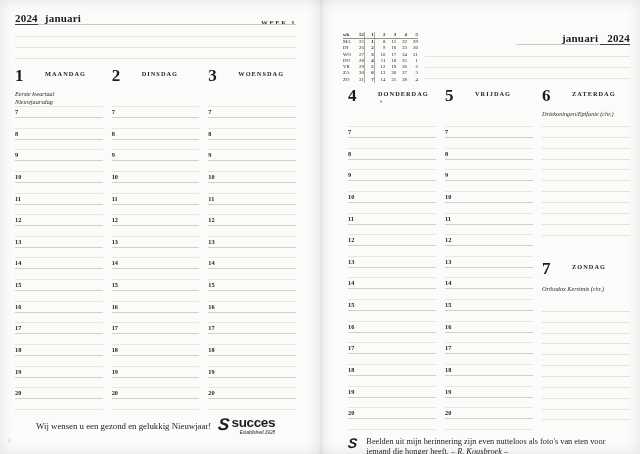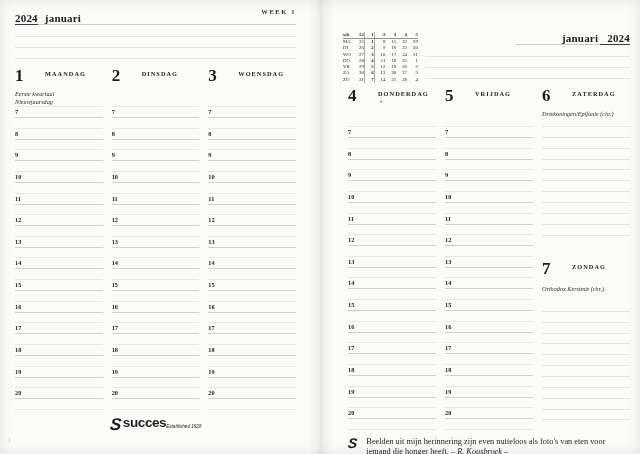--- a/index.html
+++ b/index.html
@@ -9,21 +9,21 @@
     font-family:"Liberation Serif",serif;
     box-shadow:inset 0 0 14px rgba(0,0,0,.10);
   }
   .page{position:absolute;top:0;height:100%;}
   .page-left{left:0;width:319px;}
   .page-right{left:321px;width:319px;margin-top:20px;}
   .fold{position:absolute;left:308px;top:0;width:26px;height:100%;pointer-events:none;
     background:linear-gradient(to right,rgba(0,0,0,0) 0%,rgba(0,0,0,.045) 40%,rgba(0,0,0,.085) 50%,rgba(0,0,0,.04) 62%,rgba(0,0,0,0) 100%);}
 
   
-  .lp-head{position:absolute;top:8px;left:15px;right:23px;display:flex;justify-content:space-between;align-items:flex-start;}
+  .lp-head{position:absolute;top:8px;left:15px;right:23px;display:flex;justify-content:space-between;align-items:flex-end;}
   .rp-title{position:absolute;top:8px;right:10px;}
   .year,.month{font-weight:bold;font-size:11px;letter-spacing:.2px;}
   .lp-head .month{margin-left:7px;}
   .rp-title .year{margin-left:9px;}
   .week{font-size:6.5px;font-weight:bold;letter-spacing:1.6px;color:#2e2e2c;}
   .head-rule{position:absolute;top:24px;height:1px;background:#c9c9c6;}
   .head-rule-l{left:15px;right:23px;}
   .head-rule-r{right:10px;width:114px;}
   .rule-dark{position:absolute;top:0;height:1px;background:#3c3c3a;}
   .head-rule-l .rule-dark{left:0;width:23px;}
@@ -60,21 +60,21 @@
   .sun-wrap .dayhead{height:26px;}
   .sun-lines{flex:1;}
 
   
   .lp-foot{position:absolute;left:15px;right:23px;top:417px;display:flex;justify-content:center;align-items:flex-start;gap:7px;}
   .greeting{font-size:8.8px;padding-top:4px;}
   .logo{display:flex;align-items:flex-start;gap:2px;}
   .logo-s{font-family:"Liberation Sans",sans-serif;font-weight:bold;font-style:italic;
     font-size:17px;line-height:16px;transform:skewX(-6deg);}
   .logo-s.small{font-size:14px;line-height:13px;}
-  .brand-col{display:flex;flex-direction:row;align-items:flex-end;}
+  .brand-col{display:flex;flex-direction:column;align-items:flex-end;}
   .brand-name{font-family:"Liberation Sans",sans-serif;font-weight:bold;font-size:13.5px;line-height:11.5px;letter-spacing:-.4px;}
   .brand-tagline{font-family:"Liberation Sans",sans-serif;font-style:italic;font-size:4.6px;margin-top:1.5px;color:#222;}
   .rp-foot{position:absolute;left:27px;right:10px;top:417px;display:flex;gap:9px;align-items:flex-start;}
   .quote{font-size:8.3px;line-height:10.2px;max-width:292px;}
   .quote em{font-style:italic;}
   .pageno{position:absolute;font-size:6.5px;}
   .pageno-l{left:8px;bottom:11px;color:#bcbcb8;}
   .pageno-r{right:8px;bottom:9px;color:#979793;}
 </style>
 </head>
@@ -254,20 +254,21 @@
               <span class="hnum">19</span>
             </div>
             <div class="hrow">
               <span class="hnum">20</span>
             </div>
           </div>
       </div>
     </div>
 
     <div class="lp-foot">
+      <span class="greeting">Wij wensen u een gezond en gelukkig Nieuwjaar!</span>
       <div class="logo">
         <span class="logo-s">S</span>
         <span class="brand-col">
           <span class="brand-name">succes</span>
           <span class="brand-tagline">Established 1928</span>
         </span>
       </div>
     </div>
     <span class="pageno pageno-l">1</span>
   </div>

